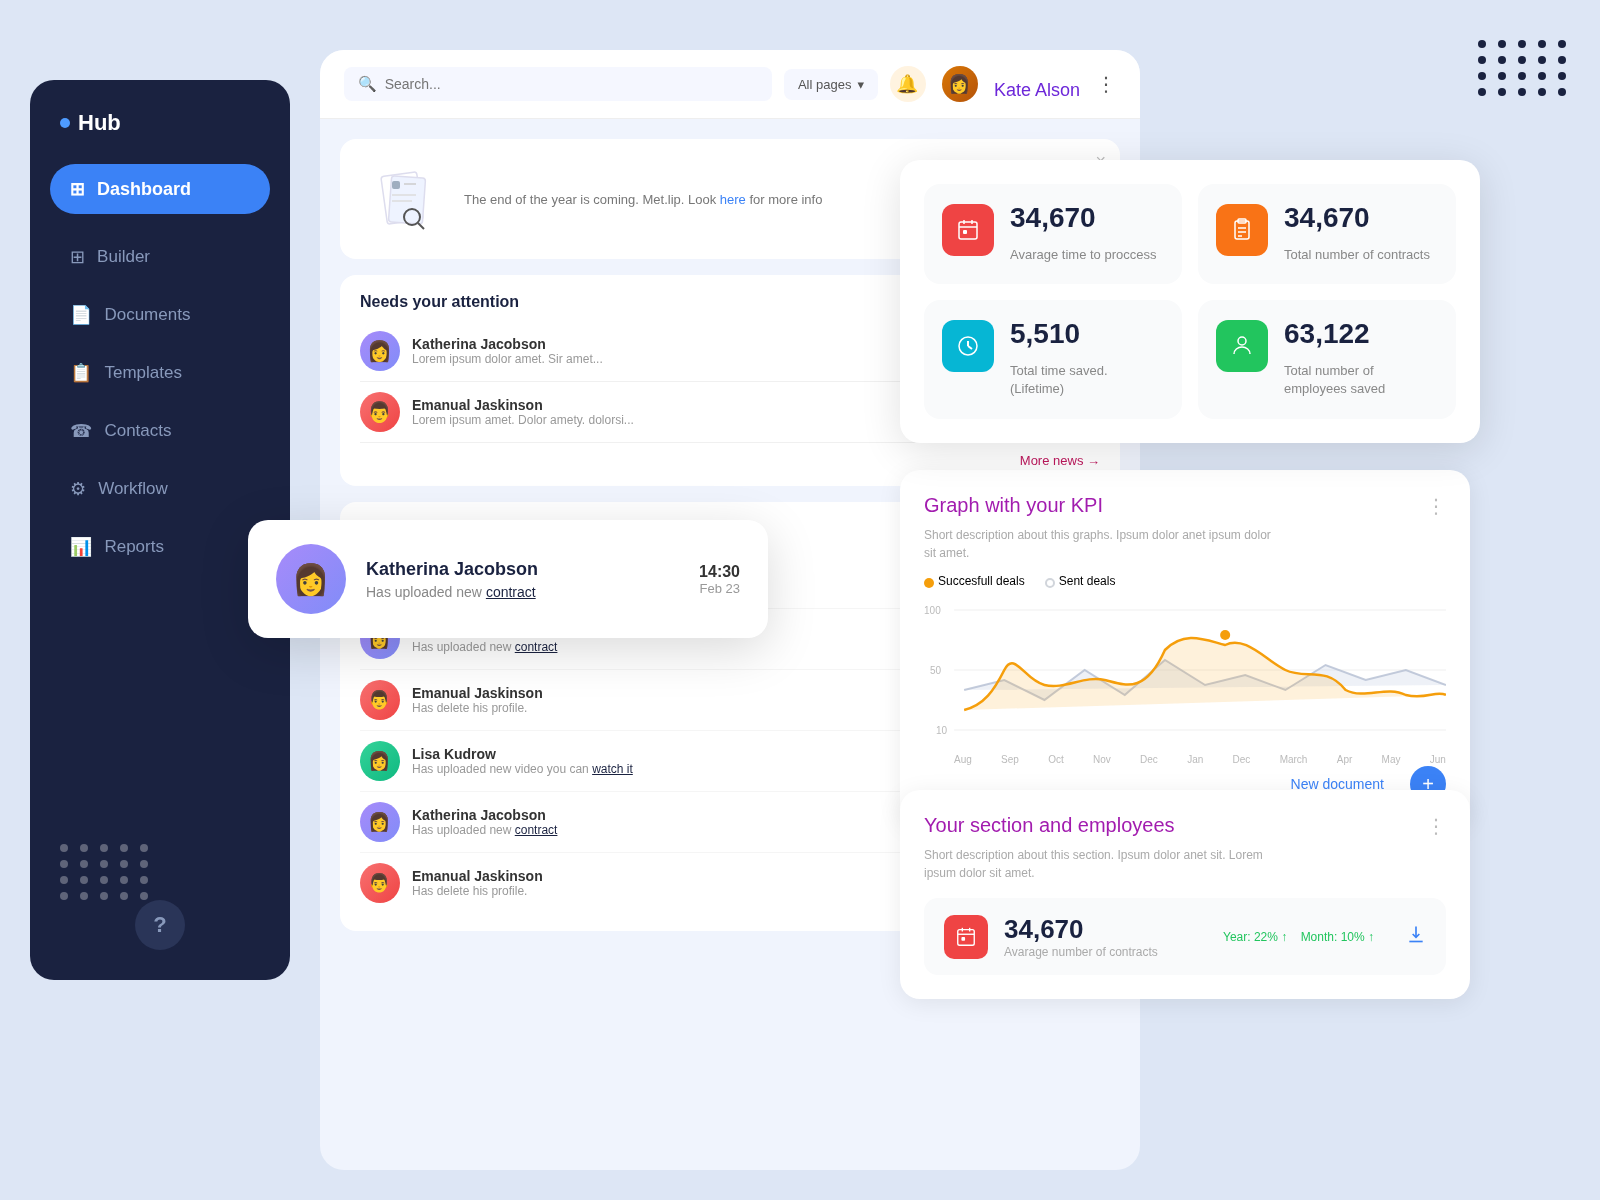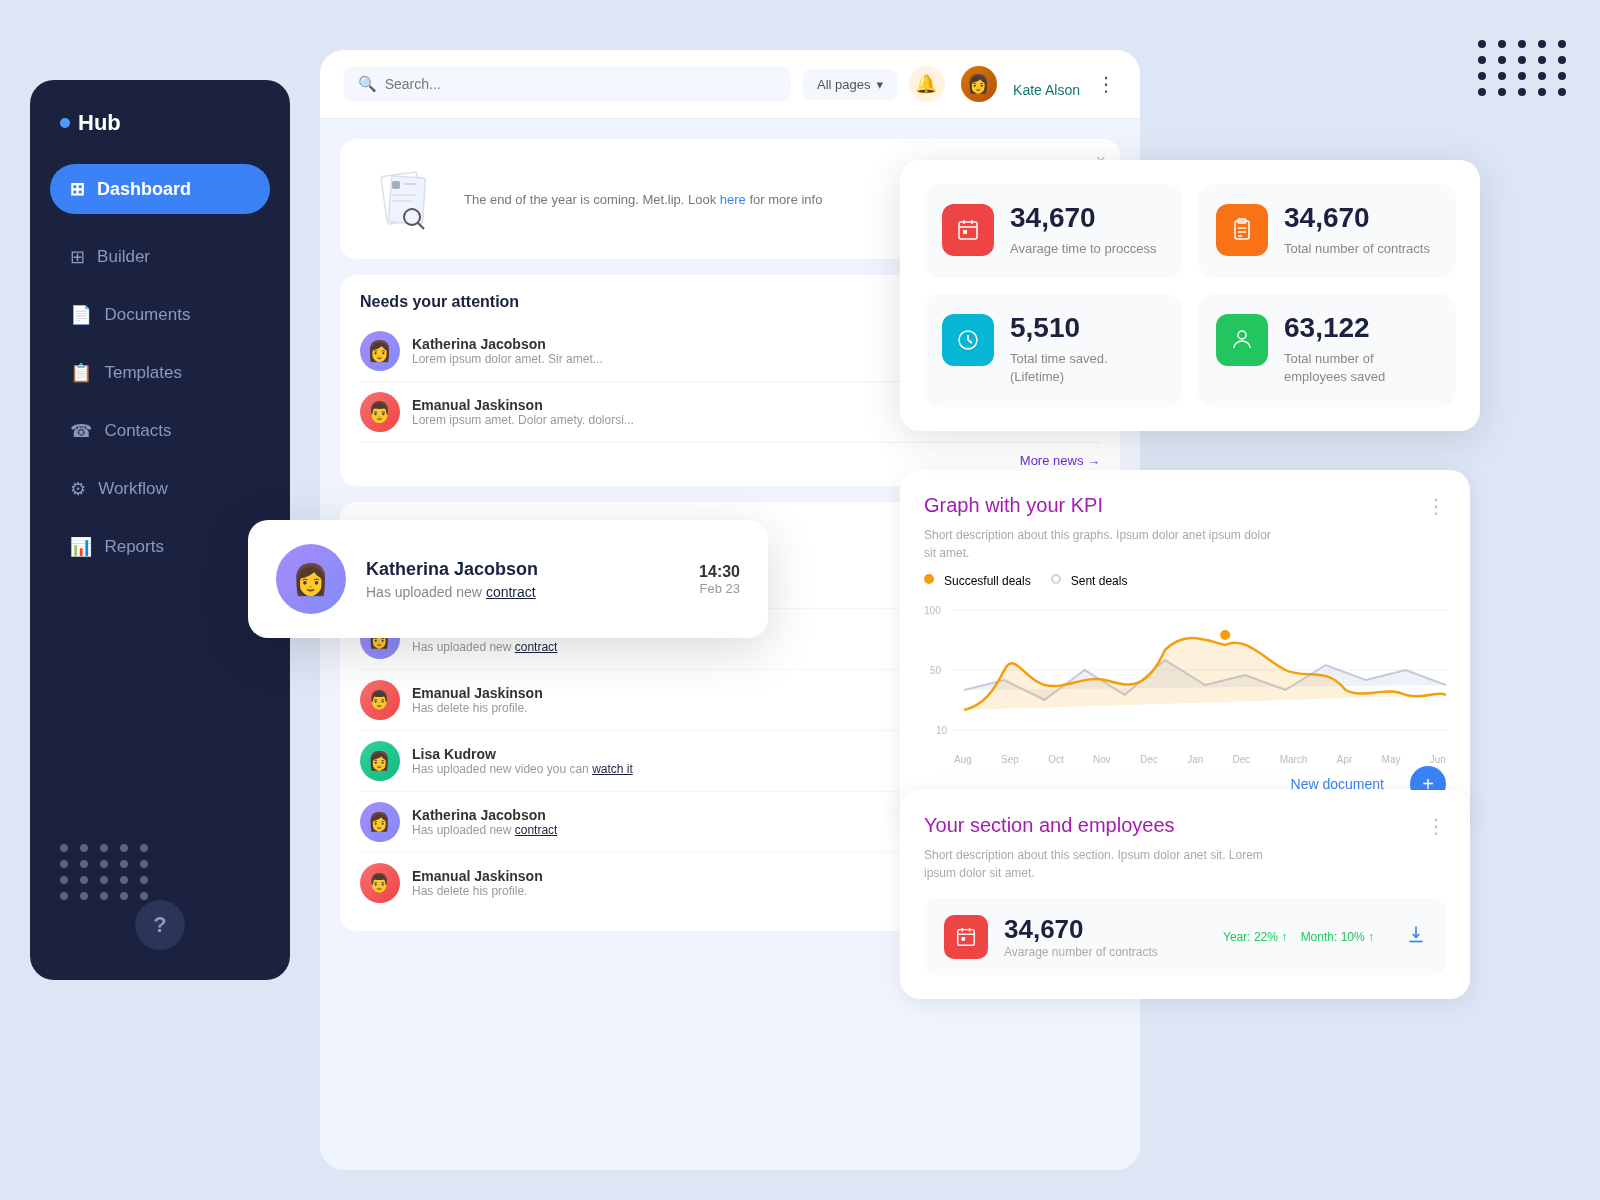--- a/index.html
+++ b/index.html
@@ -184,21 +184,21 @@
       cursor: pointer;
     }
     .avatar {
       width: 36px; height: 36px;
       border-radius: 50%;
       background: #c9a87c;
       overflow: hidden;
       display: flex; align-items: center; justify-content: center;
       font-size: 18px;
     }
-    .user-name { font-size: 14px; color: #0f766e; font-weight: 500; margin-top: 12px; }
+    .user-name { font-size: 18px; color: #6d28d9; font-weight: 500; margin-top: 12px; }
     .more-icon { font-size: 20px; color: #555; cursor: pointer; }
 
     
     .main-content { padding: 0; }
 
     
     .welcome-banner {
       background: #fff;
       margin: 20px 20px 16px 20px;
       border-radius: 16px;
@@ -253,21 +253,21 @@
       font-size: 20px;
       display: flex; align-items: center; justify-content: center;
     }
     .att-info { flex: 1; }
     .att-name { font-size: 14px; font-weight: 600; color: #333; }
     .att-desc { font-size: 12px; color: #999; }
     .att-time { text-align: right; font-size: 12px; color: #333; }
     .att-date { font-size: 12px; color: #999; }
     .more-news {
       text-align: right;
-      color: #6d28d9;
+      color: #be185d;
       font-size: 13px;
       margin-top: 10px;
       cursor: pointer;
     }
 
     
     .activity-feed {
       background: #fff;
       margin: 0 20px 16px 20px;
       border-radius: 16px;
@@ -326,21 +326,21 @@
       border-radius: 12px;
       display: flex; align-items: center; justify-content: center;
       font-size: 22px;
       flex-shrink: 0;
     }
     .stat-icon.red { background: #ef4444; }
     .stat-icon.orange { background: #f97316; }
     .stat-icon.teal { background: #06b6d4; }
     .stat-icon.green { background: #22c55e; }
     .stat-number { font-size: 28px; font-weight: 800; color: #1a2240; line-height: 1; }
-    .stat-label { font-size: 13px; color: #888; margin-top: 8px; line-height: 1.4; }
+    .stat-label { font-size: 13px; color: #888; margin-top: 14px; line-height: 1.4; }
 
     
     .kpi-panel {
       position: absolute;
       left: 900px;
       top: 470px;
       width: 570px;
       background: #fff;
       border-radius: 20px;
       padding: 24px;
@@ -354,21 +354,21 @@
     }
     .panel-title { font-size: 20px; font-weight: 400; color: #a21caf; }
     .panel-desc { font-size: 12px; color: #aaa; margin-bottom: 12px; max-width: 360px; line-height: 1.5; }
     .panel-more { font-size: 20px; color: #bbb; cursor: pointer; }
     .legend {
       display: flex;
       gap: 20px;
       margin-bottom: 12px;
       font-size: 12px;
     }
-    .legend-item { display: flex; align-items: flex-start; gap: 10px; }
+    .legend-item { display: flex; align-items: flex-end; gap: 4px; }
     .legend-dot { width: 10px; height: 10px; border-radius: 50%; }
     .legend-dot.orange { background: #f59e0b; }
     .legend-dot.gray { background: #d1d5db; border: 2px solid #d1d5db; background: transparent; }
     .chart-area {
       width: 100%;
       height: 150px;
       position: relative;
     }
     .chart-labels {
       display: flex;

